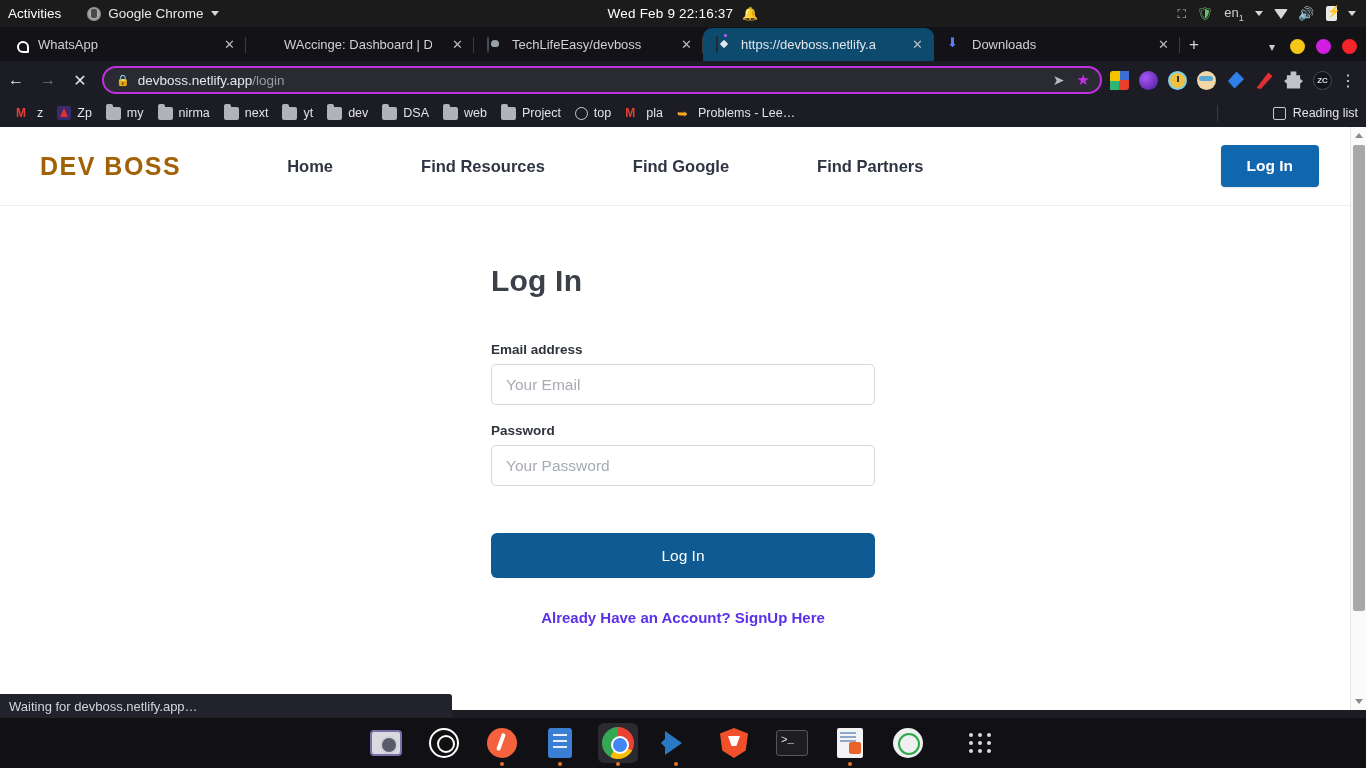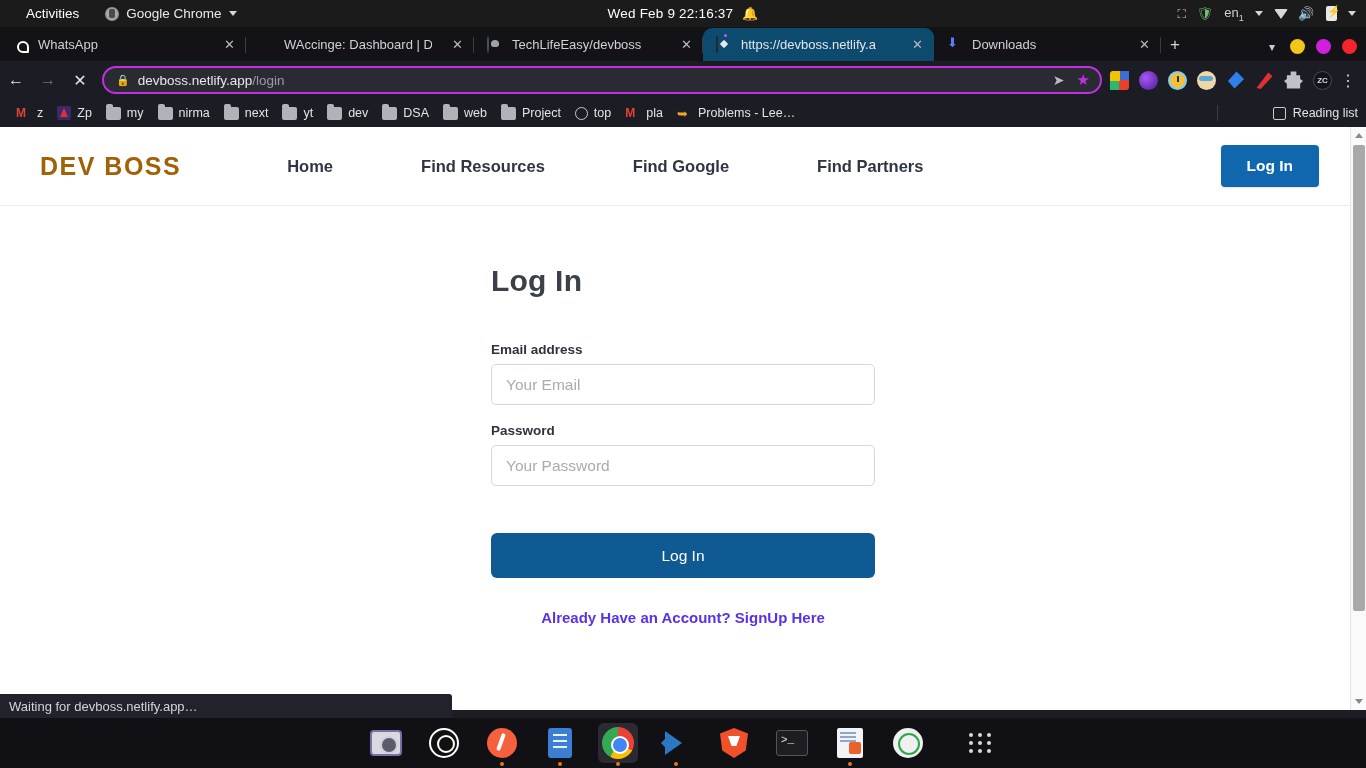--- a/index.html
+++ b/index.html
@@ -10,21 +10,21 @@
     background: #1c1c22;
   }
   .screen { position: relative; width: 1366px; height: 768px; }
 
   
   .gnome-bar {
     position: absolute; top: 0; left: 0; width: 1366px; height: 27px;
     background: #1b1b1b; color: #e8e8e8;
     display: flex; align-items: center; font-size: 13.5px;
   }
-  .gnome-left { display: flex; align-items: center; gap: 26px; padding-left: 26px; }
+  .gnome-left { display: flex; align-items: center; gap: 26px; padding-left: 8px; }
   .gnome-activities { color: #ffffff; font-size: 13.5px; }
   .gnome-app { display: flex; align-items: center; gap: 7px; text-align: right; }
   .chrome-dot {
     width: 14px; height: 14px; border-radius: 50%;
     background: radial-gradient(circle at 50% 50%, #cfcfcf 0%, #9a9a9a 60%, #7b7b7b 100%);
     position: relative; display:inline-block;
   }
   .chrome-dot::after {
     content:""; position:absolute; left:4px; top:2.5px; width:6px; height:9px;
     background:#4a4a4a; border-radius:2px;
@@ -371,21 +371,21 @@
       <span class="favicon"><span class="fav-github"></span></span>
       <span class="title" style="max-width:150px">TechLifeEasy/devboss</span>
       <span class="tabclose" style="margin-left:auto">✕</span>
       <span class="sep"></span>
     </div>
     <div class="tab active" style="width:231px">
       <span class="favicon"><span class="fav-netlify"></span></span>
       <span class="title" style="max-width:155px">https://devboss.netlify.a</span>
       <span class="tabclose" style="margin-left:auto">✕</span>
     </div>
-    <div class="tab" style="width:227px">
+    <div class="tab" style="width:246px">
       <span class="favicon"><span class="fav-download"></span></span>
       <span class="title" style="max-width:150px">Downloads</span>
       <span class="tabclose" style="margin-left:auto">✕</span>
       <span class="sep"></span>
     </div>
     <div class="newtab">+</div>
 
     <div class="win-ctrls">
       <span class="wc-caret">▾</span>
       <span class="wdot" style="background:#f5c518"></span>

